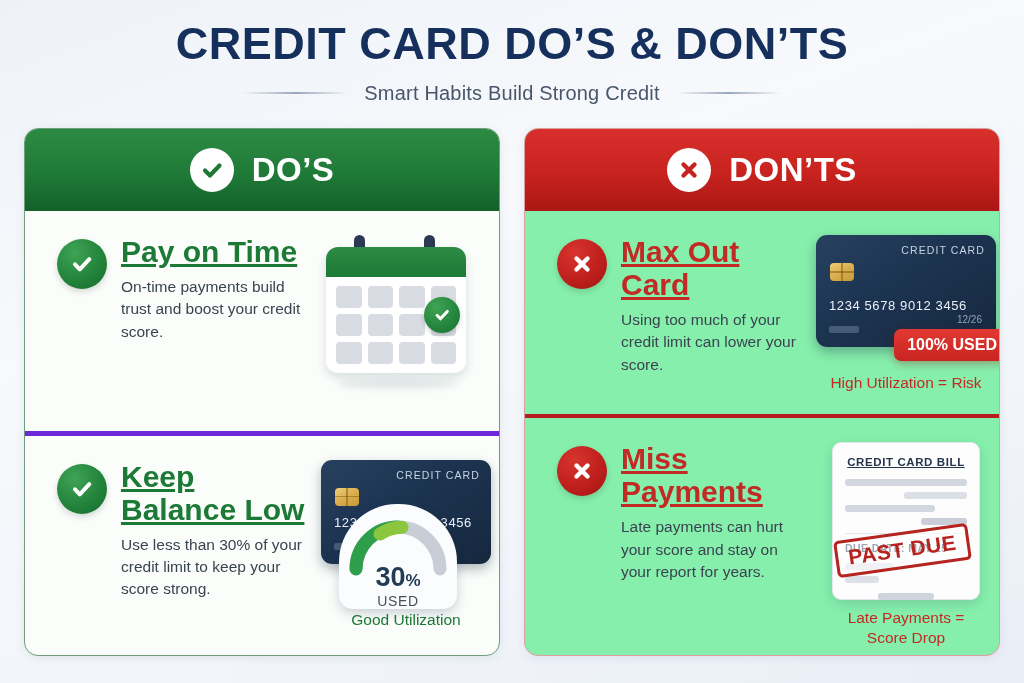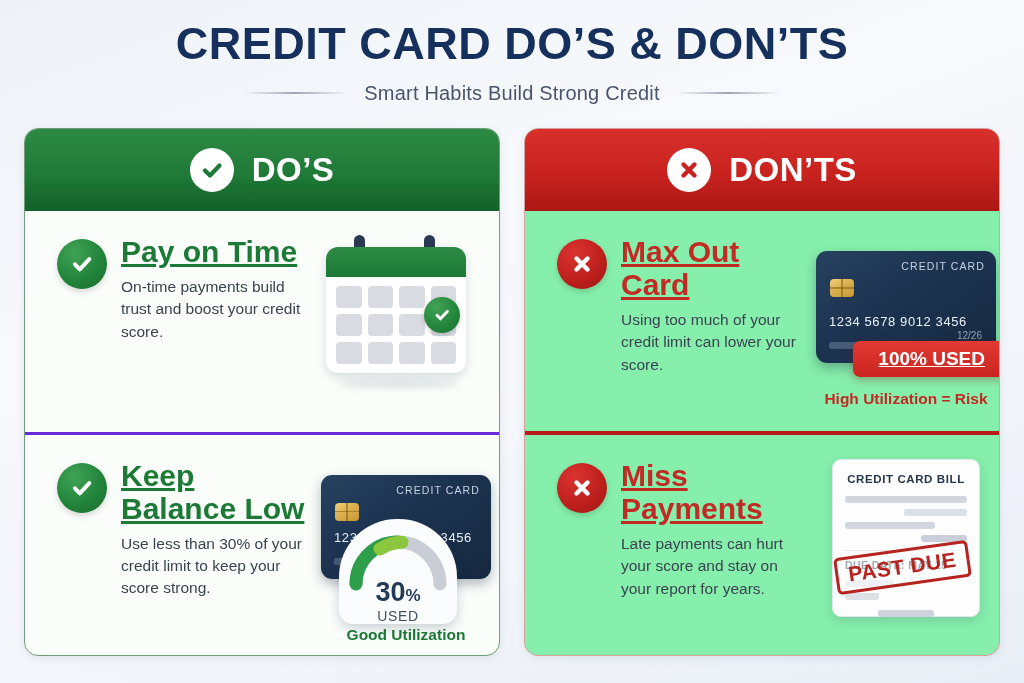--- a/index.html
+++ b/index.html
@@ -104,21 +104,21 @@
     flex: 1;
     display: flex;
     flex-direction: column;
   }
   .tip {
     flex: 1;
     display: flex;
     padding: 20px 18px 8px 18px;
     position: relative;
   }
-  .tip + .tip { border-top: 3px solid #6d28d9; }
+  .tip + .tip { border-top: 5px solid #6d28d9; }
   .panel.donts .tip + .tip { border-top: 4px solid #b91c1c; }
 
   .tip-icon {
     width: 50px; height: 50px;
     border-radius: 50%;
     flex: 0 0 auto;
     margin: 8px 14px 0 14px;
     display: flex; align-items: center; justify-content: center;
     box-shadow: 0 3px 6px rgba(0,0,0,0.15);
   }
@@ -233,37 +233,36 @@
     width: 30px; height: 7px; border-radius: 2px;
     background: rgba(150,170,195,0.35);
   }
 
   
   .used-badge {
     position: absolute;
     right: -14px; bottom: -14px;
     background: linear-gradient(180deg, #e23a33 0%, #c92420 100%);
     color: #ffffff;
-    font-size: 19px; font-weight: bold;
-    padding: 7px 25px;
+    font-size: 16px; font-weight: bold;
+    padding: 7px 13px;
     border-radius: 7px;
     box-shadow: 0 3px 8px rgba(140,20,20,0.35);
     white-space: nowrap;
-    text-decoration: underline;
   }
 
   .caption {
-    font-size: 15.5px; font-weight: bold; text-align: center;
+    font-size: 15.5px; font-weight: normal; text-align: center;
     line-height: 1.25;
   }
   .caption.green { color: #1c7a36; }
   .caption.red   { color: #c22a25; }
 
   
-  .gauge-stack { position: relative; width: 190px; display: flex; flex-direction: column; align-items: center; margin-top: 16px; }
+  .gauge-stack { position: relative; width: 190px; display: flex; flex-direction: column; align-items: center; }
   .card-gauge-row { position: relative; width: 190px; height: 150px; }
   .card-gauge-row .cc { position: absolute; top: 0; left: 10px; }
   .gauge {
     position: absolute;
     left: 28px; top: 44px;
     width: 118px; height: 105px;
     border-radius: 58px 58px 14px 14px;
     background: #fbfcfd;
     box-shadow: 0 4px 11px rgba(30,50,80,0.22);
     display: flex; flex-direction: column; align-items: center; justify-content: flex-end;
@@ -286,21 +285,21 @@
     width: 148px; height: 158px;
     background: #fdfdfe;
     border: 1px solid #e3e6ec;
     border-radius: 9px;
     box-shadow: 0 4px 11px rgba(30,50,80,0.16);
     padding: 13px 12px;
     position: relative;
   }
   .bill-title {
     font-size: 11.5px; font-weight: bold; color: #25364c;
-    text-align: center; letter-spacing: 0.6px; margin-bottom: 11px;
+    text-align: center; letter-spacing: 0.6px; margin-bottom: 11px; text-decoration: underline;
   }
   .bar { height: 7px; border-radius: 3px; background: #d2d6de; margin-bottom: 6px; }
   .bar.w-full  { width: 100%; }
   .bar.w-short { width: 52%; margin-left: auto; background: #dbdfe6; }
   .bar.w-mid   { width: 74%; }
   .bar.w-tiny  { width: 38%; margin-left: auto; background: #c9ced8; }
   .bill-rule { height: 1px; background: #e4e7ec; margin: 8px 0 8px 0; }
   .bill-due {
     font-size: 10.5px; font-weight: bold; color: #2a3a50;
     letter-spacing: 0.4px; margin-bottom: 9px;
@@ -483,20 +482,24 @@
               <div class="bar w-short"></div>
               <div class="bar w-mid"></div>
               <div class="bar w-tiny"></div>
               <div class="bill-rule"></div>
               <div class="bill-due">DUE DATE: MAY 15</div>
               <div class="bar w-sm"></div>
               <div class="bar w-sm2"></div>
               <div class="bar w-btm"></div>
               <div class="stamp">PAST DUE</div>
             </div>
+            <div class="caption red" style="margin-top:8px;">
+              <span>Late Payments =</span><br>
+              <span>Score Drop</span>
+            </div>
           </div>
         </div>
       </div>
 
     </div>
   </div>
 
 </div>
 
 </body></html>

